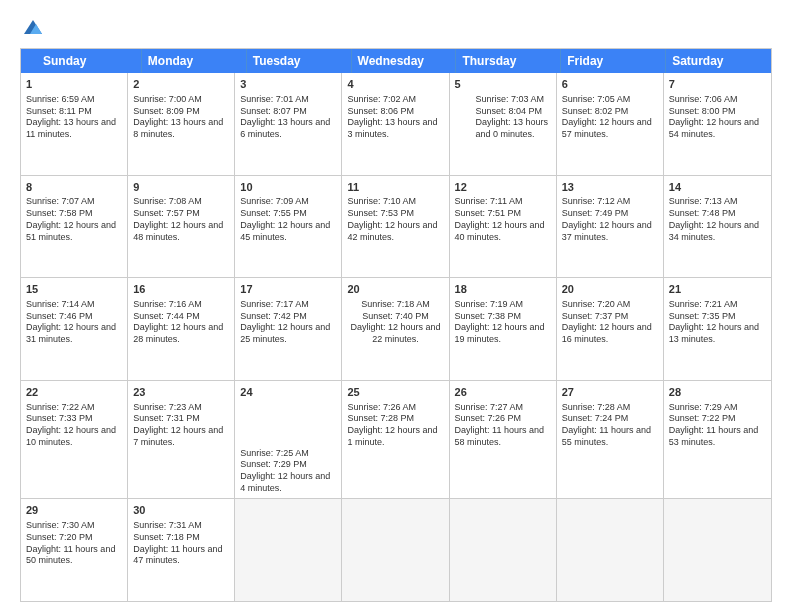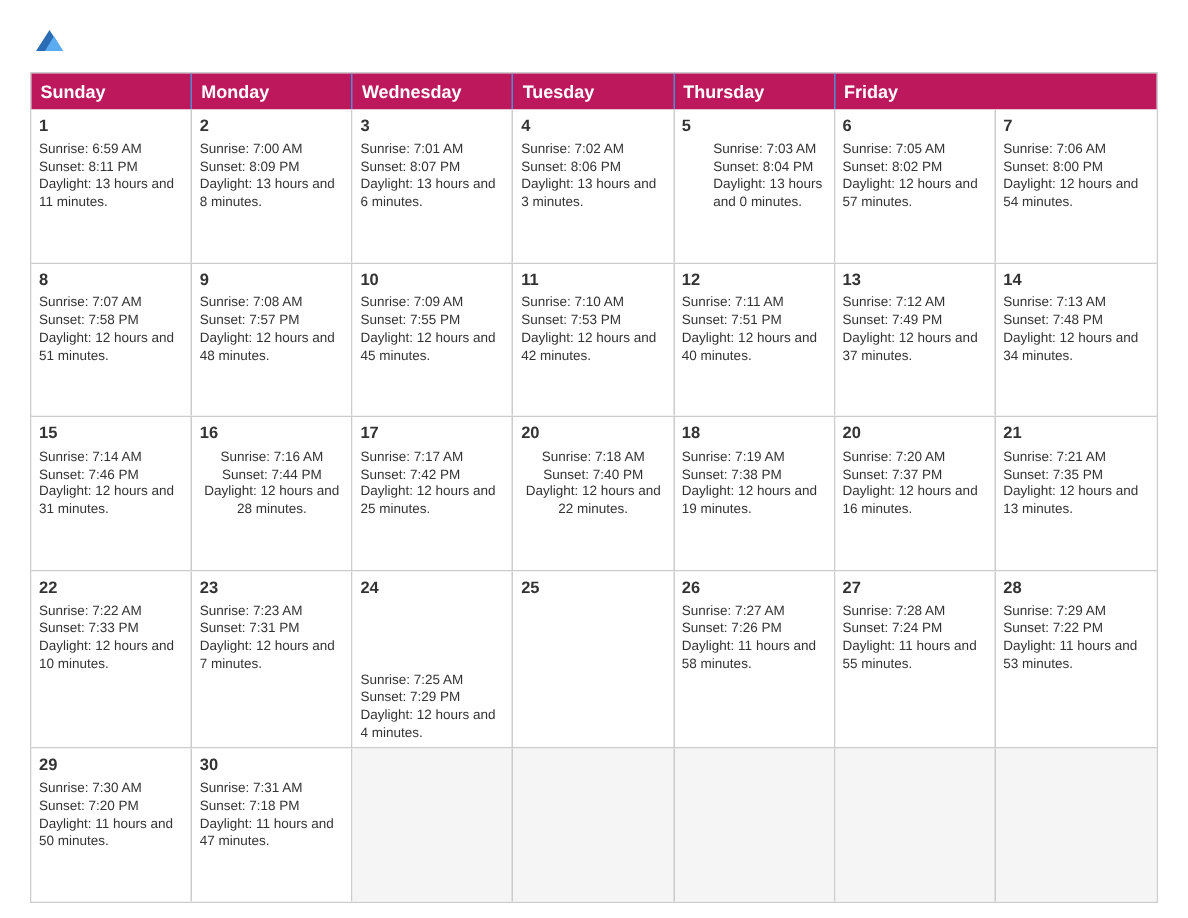--- a/index.html
+++ b/index.html
@@ -47,21 +47,22 @@
     }
     .calendar {
       flex: 1;
       display: flex;
       flex-direction: column;
       border: 1px solid #ccc;
     }
     .cal-header {
       display: grid;
       grid-template-columns: repeat(7, 1fr);
-      background: #be185d;
+      background: #3b82f6;
+      padding-left: 16px;
     }
     .cal-header-cell {
       color: #fff;
       font-size: 12px;
       font-weight: bold;
       padding: 5px 6px;
       text-align: left;
       border-right: 1px solid #4a8dd5;
     }
     .cal-header-cell:last-child { border-right: none; }
@@ -117,24 +118,25 @@
     <div class="title-block">
       <div class="month-title"></div>
       <div class="location"></div>
     </div>
   </div>
 
   <div class="calendar">
     <div class="cal-header">
     <div class="cal-header-cell">Sunday</div>
         <div class="cal-header-cell">Monday</div>
+        <div class="cal-header-cell">Tuesday</div>
         <div class="cal-header-cell">Wednesday</div>
-        <div class="cal-header-cell">Tuesday</div>
         <div class="cal-header-cell">Thursday</div>
         <div class="cal-header-cell">Friday</div>
+        <div class="cal-header-cell">Saturday</div>
       </div>
     <div class="cal-body">
     <div class="cal-row">
           <div class="cal-cell">
             <div class="day-num">1</div>
             <div class="cell-text" style="white-space: pre-line;">Sunrise: 6:59 AM
 Sunset: 8:11 PM
 Daylight: 13 hours and 11 minutes.</div>
           </div>
           <div class="cal-cell">
@@ -220,21 +222,21 @@
         </div>
         <div class="cal-row">
           <div class="cal-cell">
             <div class="day-num">15</div>
             <div class="cell-text" style="white-space: pre-line;">Sunrise: 7:14 AM
 Sunset: 7:46 PM
 Daylight: 12 hours and 31 minutes.</div>
           </div>
           <div class="cal-cell">
             <div class="day-num">16</div>
-            <div class="cell-text" style="white-space: pre-line; text-align: center;">Sunrise: 7:16 AM
+            <div class="cell-text" style="white-space: pre-line;">Sunrise: 7:16 AM
 Sunset: 7:44 PM
 Daylight: 12 hours and 28 minutes.</div>
           </div>
           <div class="cal-cell">
             <div class="day-num">17</div>
             <div class="cell-text" style="white-space: pre-line;">Sunrise: 7:17 AM
 Sunset: 7:42 PM
 Daylight: 12 hours and 25 minutes.</div>
           </div>
           <div class="cal-cell">
@@ -276,20 +278,23 @@
 Daylight: 12 hours and 7 minutes.</div>
           </div>
           <div class="cal-cell">
             <div class="day-num">24</div>
             <div class="cell-text" style="white-space: pre-line; margin-top: 48px;">Sunrise: 7:25 AM
 Sunset: 7:29 PM
 Daylight: 12 hours and 4 minutes.</div>
           </div>
           <div class="cal-cell">
             <div class="day-num">25</div>
+            <div class="cell-text" style="white-space: pre-line;">Sunrise: 7:26 AM
+Sunset: 7:28 PM
+Daylight: 12 hours and 1 minute.</div>
           </div>
           <div class="cal-cell">
             <div class="day-num">26</div>
             <div class="cell-text" style="white-space: pre-line;">Sunrise: 7:27 AM
 Sunset: 7:26 PM
 Daylight: 11 hours and 58 minutes.</div>
           </div>
           <div class="cal-cell">
             <div class="day-num">27</div>
             <div class="cell-text" style="white-space: pre-line;">Sunrise: 7:28 AM

